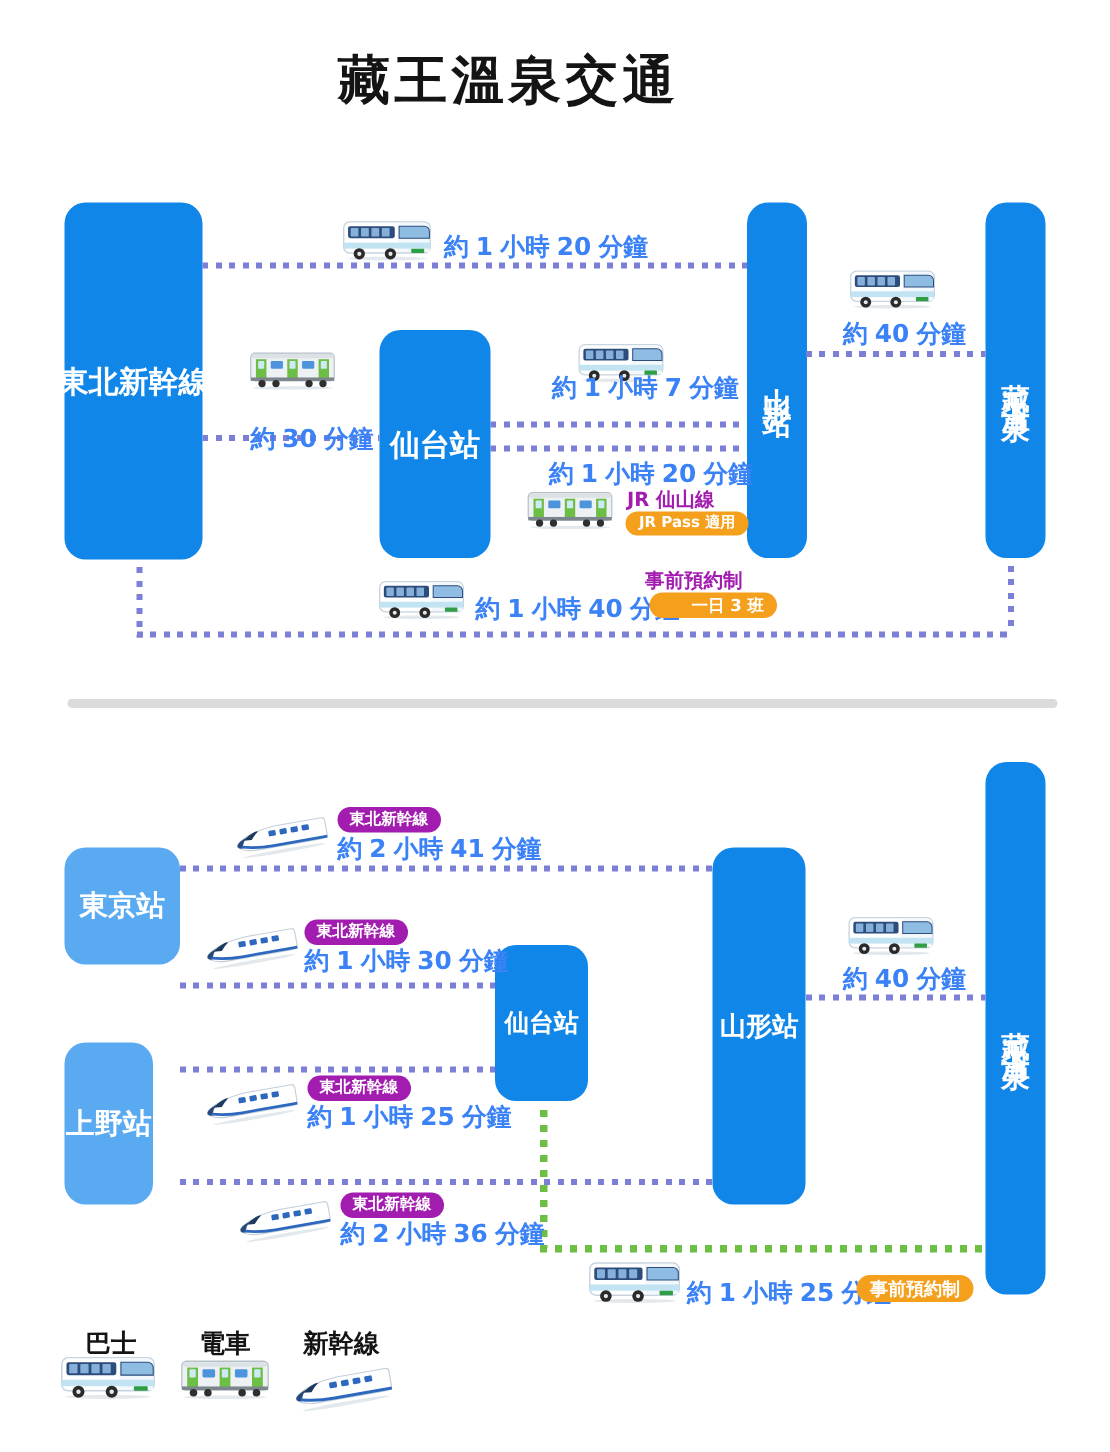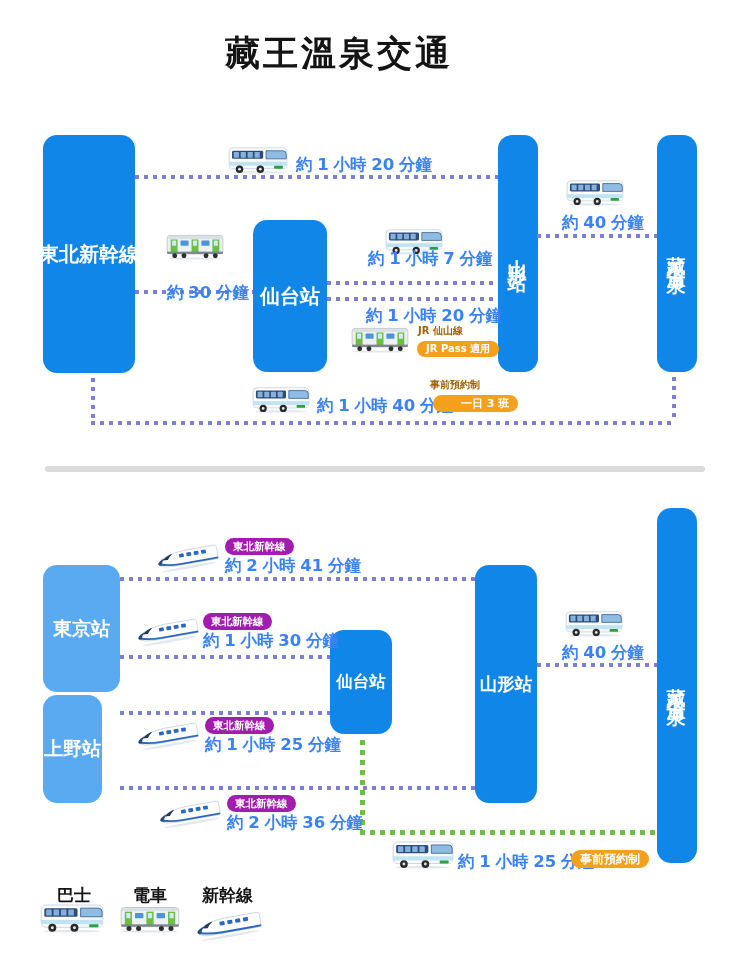--- a/index.html
+++ b/index.html
@@ -22,21 +22,21 @@
   .dh{position:absolute;height:4px;background:repeating-linear-gradient(90deg,#7B80D6 0 4px,transparent 4px 9px);}
   .dv{position:absolute;width:4px;background:repeating-linear-gradient(180deg,#7B80D6 0 4px,transparent 4px 9px);}
   .gh{position:absolute;height:5px;background:repeating-linear-gradient(90deg,#6CBE44 0 5px,transparent 5px 10px);}
   .gv{position:absolute;width:5px;background:repeating-linear-gradient(180deg,#6CBE44 0 5px,transparent 5px 10px);}
   
   .dur{position:absolute;font-weight:700;color:#3b82f6;font-size:16.5px;white-space:nowrap;word-spacing:-1px;}
   .bblue{position:absolute;background:#a21caf;color:#fff;font-weight:700;font-size:10.5px;line-height:1;
          padding:3px 8px;border-radius:9px;white-space:nowrap;}
   .borange{position:absolute;background:#F5A01D;color:#fff;font-weight:700;font-size:11px;line-height:1;
          padding:3px 9px;border-radius:9px;white-space:nowrap;}
-  .norange{position:absolute;color:#a16207;font-weight:700;font-size:10px;white-space:nowrap;}
+  .norange{position:absolute;color:#a21caf;font-weight:700;font-size:13px;white-space:nowrap;}
   .leg{position:absolute;font-weight:700;font-size:17px;color:#141414;white-space:nowrap;text-align:right;}
   .divider{position:absolute;left:45px;top:466px;width:660px;height:6px;border-radius:3px;background:#DBDBDB;}
   .icon{position:absolute;}
   .tilt{transform:rotate(-10deg);}
 </style>
 </head>
 <body>
 
 <svg width="0" height="0" style="position:absolute" aria-hidden="true">
   <defs>
@@ -136,21 +136,21 @@
 
   <svg class="icon" style="left:252px;top:386px;width:58px;height:27px;" viewBox="0 0 104 48">
       <use href="#sym-bus"></use>
     </svg>
   <div class="dur" style="left:317px;top:395px;">約 1 小時 40 分鐘</div>
   <div class="norange" style="left:430px;top:378px;">事前預約制</div>
   <div class="borange" style="left:433px;top:395px;padding-left:28px;">一日 3 班</div>
 
   <div class="divider"></div>
 
-  <div class="st light" style="left:43px;top:565px;width:77px;height:127px;font-size:19px;">東京站</div>
+  <div class="st light" style="left:43px;top:565px;width:77px;height:78px;font-size:19px;">東京站</div>
   <div class="st light" style="left:43px;top:695px;width:59px;height:108px;font-size:19px;">上野站</div>
   <div class="st" style="left:330px;top:630px;width:62px;height:104px;font-size:16.5px;">仙台站</div>
   <div class="st" style="left:475px;top:565px;width:62px;height:238px;font-size:17.5px;">山形站</div>
   <div class="st vert" style="left:657px;top:508px;width:40px;height:355px;font-size:19px;">藏王溫泉</div>
 
   <div class="dh" style="left:120px;top:577px;width:355px;"></div>
   <div class="dh" style="left:120px;top:655px;width:210px;"></div>
   <div class="dh" style="left:120px;top:711px;width:210px;"></div>
   <div class="dh" style="left:120px;top:786px;width:355px;"></div>
   <div class="dh" style="left:537px;top:663px;width:120px;"></div>

